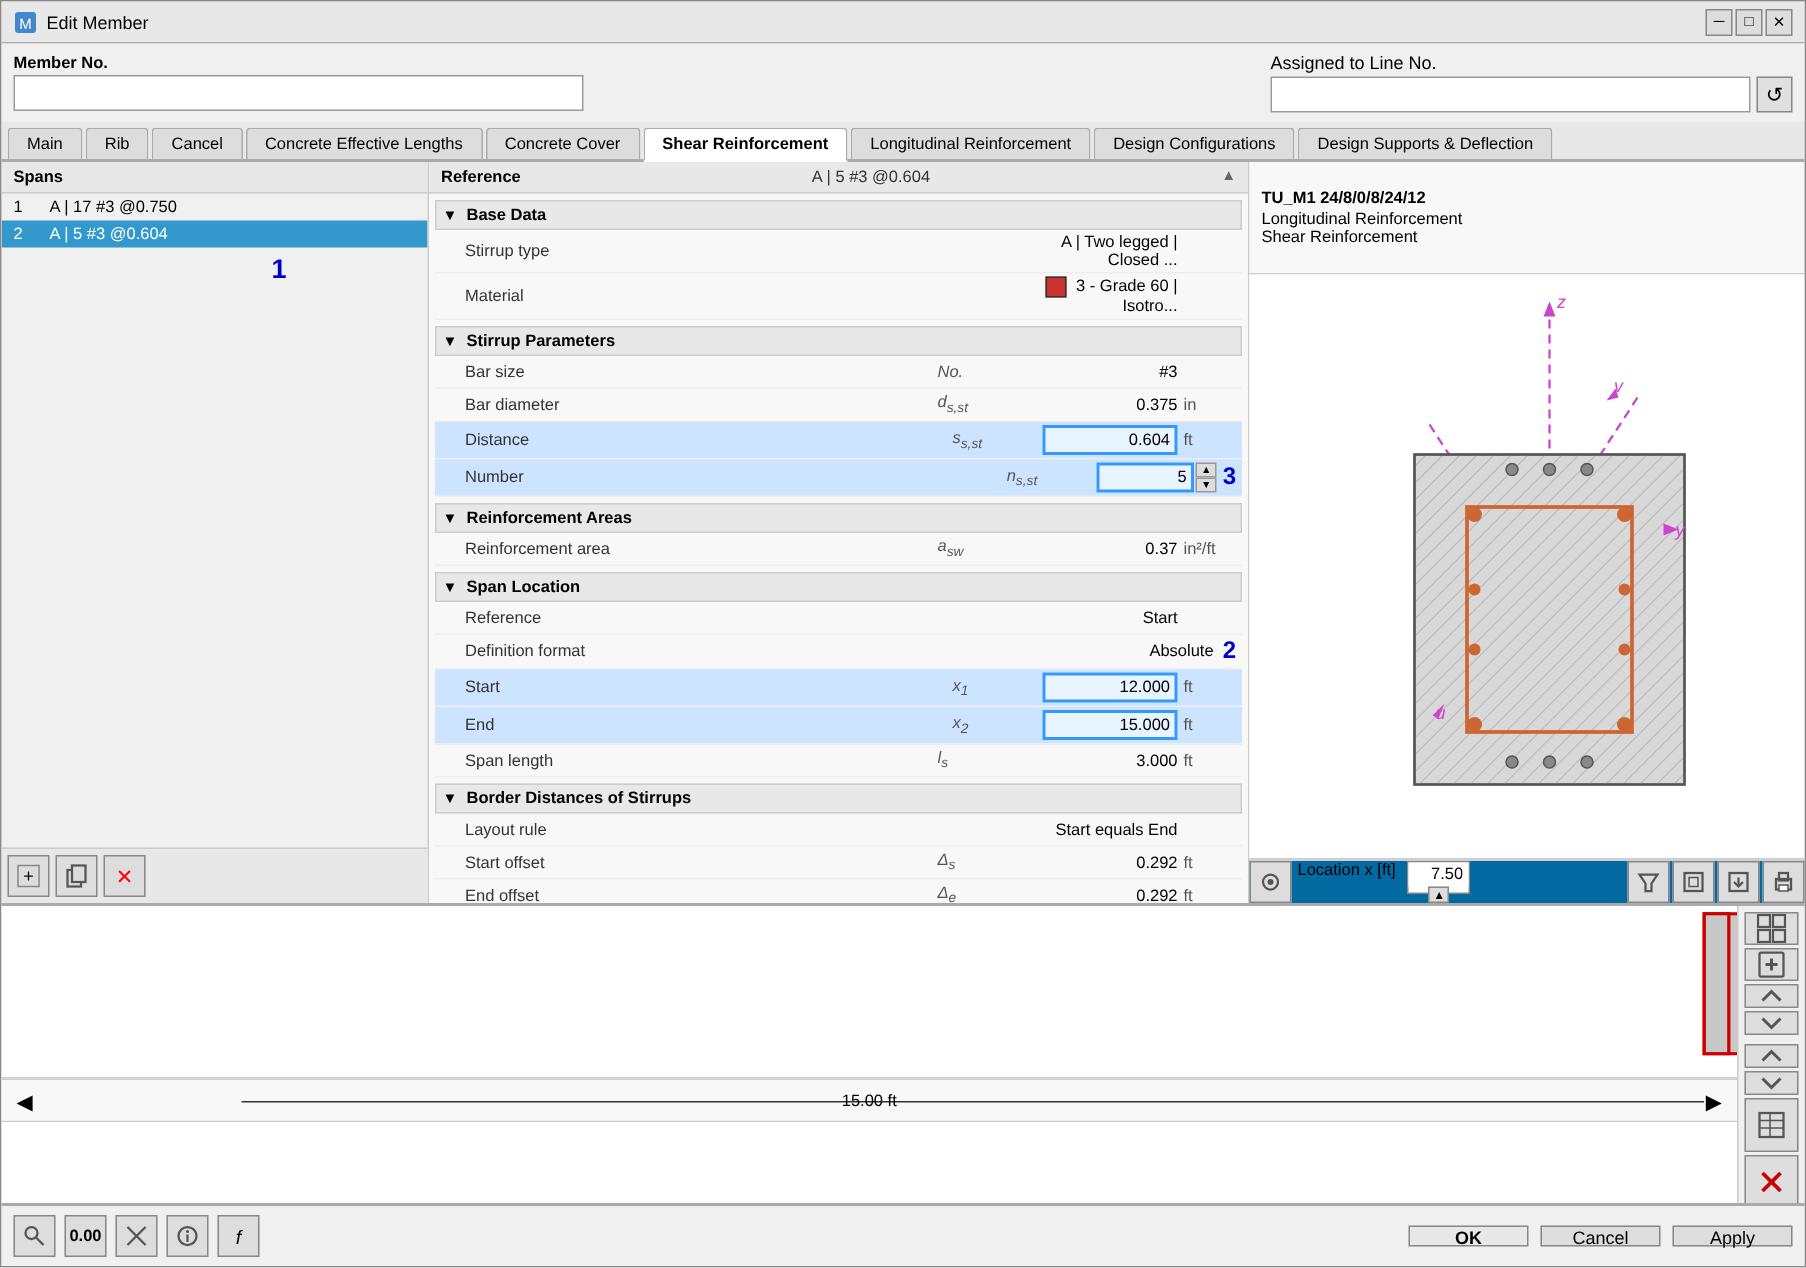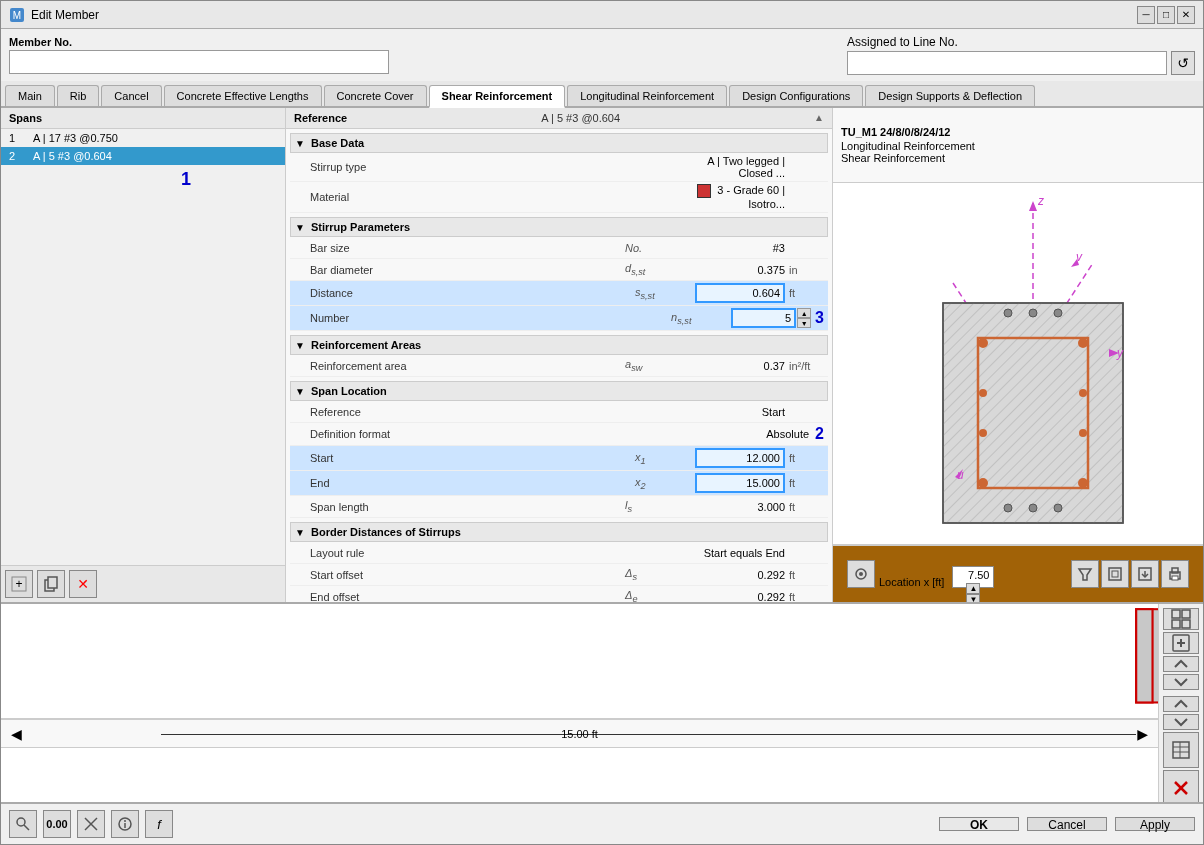--- a/index.html
+++ b/index.html
@@ -59,21 +59,21 @@
     .param-value-box input { width: 100%; height: 20px; border: 2px solid #3399ff; padding: 1px 3px; font-size: 11px; text-align: right; background: #e8f4ff; }
     .param-value-spin { display: flex; align-items: center; }
     .param-value-spin input { width: 65px; height: 20px; border: 2px solid #3399ff; padding: 1px 3px; font-size: 11px; text-align: right; background: #e8f4ff; }
     .spin-btn { width: 14px; height: 10px; border: 1px solid #999; background: #ddd; cursor: pointer; font-size: 8px; display: flex; align-items: center; justify-content: center; }
     .annotation-num { color: #0000cc; font-size: 16px; font-weight: bold; margin-left: 4px; }
     
     .right-panel { width: 370px; display: flex; flex-direction: column; background: #f8f8f8; }
     .right-info { padding: 18px 8px; font-size: 11px; border-bottom: 1px solid #ccc; }
     .right-info-title { font-weight: bold; margin-bottom: 2px; }
     .right-drawing { flex: 1; position: relative; overflow: hidden; background: white; border-bottom: 1px solid #ccc; }
-    .right-toolbar { display: flex; gap: 4px; padding: 14px; border-top: 1px solid #ccc; background: #a16207; align-items: flex-end; }
+    .right-toolbar { display: flex; gap: 4px; padding: 0; border-top: 1px solid #ccc; background: #0369a1; align-items: flex-start; }
     .location-label { font-size: 11px; margin-right: 4px; }
     .location-input { display: flex; align-items: center; border: 1px solid #888; background: white; height: 22px; flex-direction: column; }
     .location-input input { width: 40px; border: none; padding: 2px 4px; font-size: 11px; text-align: right; }
     .loc-arrows { display: flex; flex-direction: column; }
     .loc-arrow { width: 14px; height: 11px; border: 1px solid #888; background: #ddd; cursor: pointer; font-size: 8px; display: flex; align-items: center; justify-content: center; }
     .right-icons { margin-left: auto; display: flex; gap: 2px; }
     
     .bottom-section { height: 200px; display: flex; flex-direction: column; border-top: 2px solid #aaa; background: #f0f0f0; }
     .beam-view { flex: 1; position: relative; background: white; border-bottom: 1px solid #ccc; overflow: hidden; }
     .dimension-bar { height: 28px; display: flex; align-items: center; justify-content: center; border-top: 1px solid #ccc; background: #f8f8f8; font-size: 11px; position: relative; }

